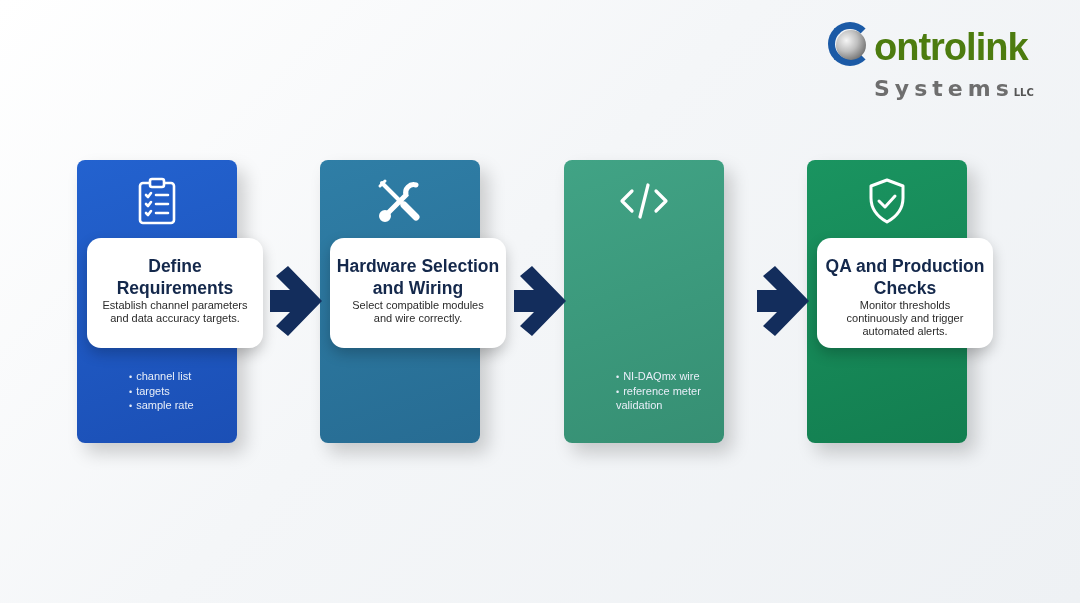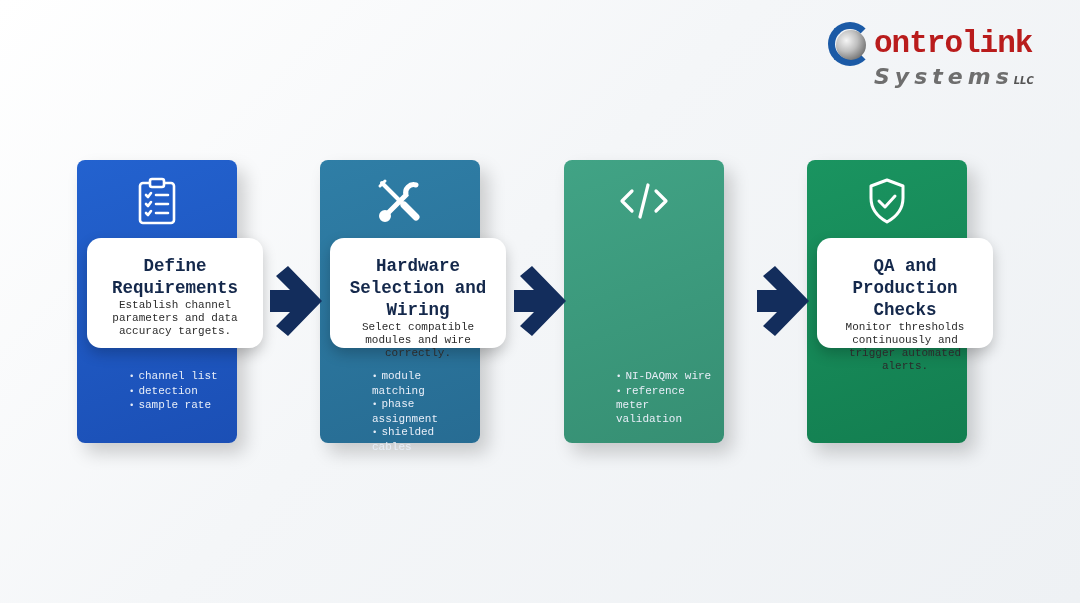--- a/index.html
+++ b/index.html
@@ -2,29 +2,29 @@
 <html><head>
 <meta charset="utf-8">
 <style>
   html, body { margin: 0; padding: 0; }
   body {
     width: 1080px; height: 603px; overflow: hidden; position: relative;
     background: linear-gradient(135deg, #ffffff 0%, #f4f6f8 45%, #eef1f4 100%);
     font-family: "Liberation Sans", sans-serif;
   }
   .logo { position: absolute; left: 828px; top: 20px; width: 225px; height: 75px; }
-  .logo-word { position: absolute; left: 46px; top: 6px; font-family: Liberation Mono, monospace; font-weight: 700; font-size: 31px; color: #b91c1c; letter-spacing: -1px; }
-  .logo-sub { position: absolute; left: 46px; top: 44px; font-family: "DejaVu Sans", sans-serif; font-weight: 700; font-style: italic; font-size: 22px; color: #6e6e6e; letter-spacing: 5px; }
+  .logo-word { position: absolute; left: 46px; top: 6px; font-family: Liberation Sans, sans-serif; font-weight: 700; font-size: 38px; color: #4d7c0f; letter-spacing: -1px; }
+  .logo-sub { position: absolute; left: 46px; top: 56px; font-family: "DejaVu Sans", sans-serif; font-weight: 700; font-size: 22px; color: #6e6e6e; letter-spacing: 5px; }
   .logo-llc { font-size: 10px; letter-spacing: 0; color: #555; }
   .logo-ring { position: absolute; left: 0; top: 2px; width: 44px; height: 44px; border-radius: 50%; border: 7px solid #1b5aa6; border-right-color: transparent; box-sizing: border-box; }
   .logo-ball { position: absolute; left: 8px; top: 10px; width: 30px; height: 30px; border-radius: 50%; background: radial-gradient(circle at 35% 35%, #f5f5f5 0%, #bfbfbf 40%, #6d6d6d 80%, #4a4a4a 100%); }
 
   .card {
     position: absolute; top: 160px; width: 160px; height: 283px;
-    border-radius: 8px; box-shadow: 8px 10px 18px rgba(0,0,0,0.18); font-family: Liberation Mono, monospace;
+    border-radius: 8px; box-shadow: 8px 10px 18px rgba(0,0,0,0.18);
   }
   .card-icon { position: absolute; top: 16px; left: 0; width: 100%; height: 50px; display: flex; justify-content: center; align-items: center; }
   .inner {
     position: absolute; top: 78px; left: 10px; width: 176px; height: 110px;
     background: #fff; border-radius: 14px;
     box-shadow: 0 6px 14px rgba(0,0,0,0.22);
     text-align: center;
   }
   .inner-title { margin-top: 17px; font-weight: 700; font-size: 17.5px; line-height: 22px; color: #14284b; }
   .inner-desc { margin-top: 0; font-size: 11px; line-height: 13px; color: #2b2b2b; }
@@ -52,44 +52,39 @@
       <path d="M9 18l2 2 3-4M9 27l2 2 3-4M9 36l2 2 3-4"></path>
       <path d="M19 18h12M19 27h12M19 36h12"></path>
     </svg>
   </div>
   <div class="inner">
     <div class="inner-title" style="padding:0 22px;">Define Requirements</div>
     <div class="inner-desc" style="padding:0 10px;">Establish channel parameters and data accuracy targets.</div>
   </div>
   <ul class="bullets">
     <li>channel list</li>
-    <li>detection</li>
+    <li>targets</li>
     <li>sample rate</li>
   </ul>
 </div>
 
 <div class="card" style="left:320px;background:linear-gradient(160deg,#2f7ea6,#276c93);">
   <div class="card-icon">
     <svg width="48" height="48" viewBox="0 0 48 48" fill="none" stroke="#fff" stroke-width="4" stroke-linecap="round">
       <path d="M6 6l22 22"></path>
       <path d="M9 4l-5 5" stroke-width="3"></path>
       <path d="M28 28l12 12" stroke-width="7"></path>
       <path d="M40 8a8 8 0 0 0-10 10L10 38" stroke-width="5"></path>
       <circle cx="9" cy="39" r="4" fill="#fff"></circle>
     </svg>
   </div>
   <div class="inner">
     <div class="inner-title">Hardware Selection and Wiring</div>
     <div class="inner-desc" style="padding:0 22px;">Select compatible modules and wire correctly.</div>
   </div>
-  <ul class="bullets">
-    <li>module matching</li>
-    <li>phase assignment</li>
-    <li>shielded cables</li>
-  </ul>
 </div>
 
 <div class="card" style="left:564px;background:linear-gradient(160deg,#41a385,#368f73);">
   <div class="card-icon">
     <svg width="52" height="40" viewBox="0 0 52 40" fill="none" stroke="#fff" stroke-width="3.2" stroke-linecap="round" stroke-linejoin="round">
       <path d="M14 10L4 20l10 10"></path>
       <path d="M38 10l10 10-10 10"></path>
       <path d="M30 4L22 36"></path>
     </svg>
   </div>

